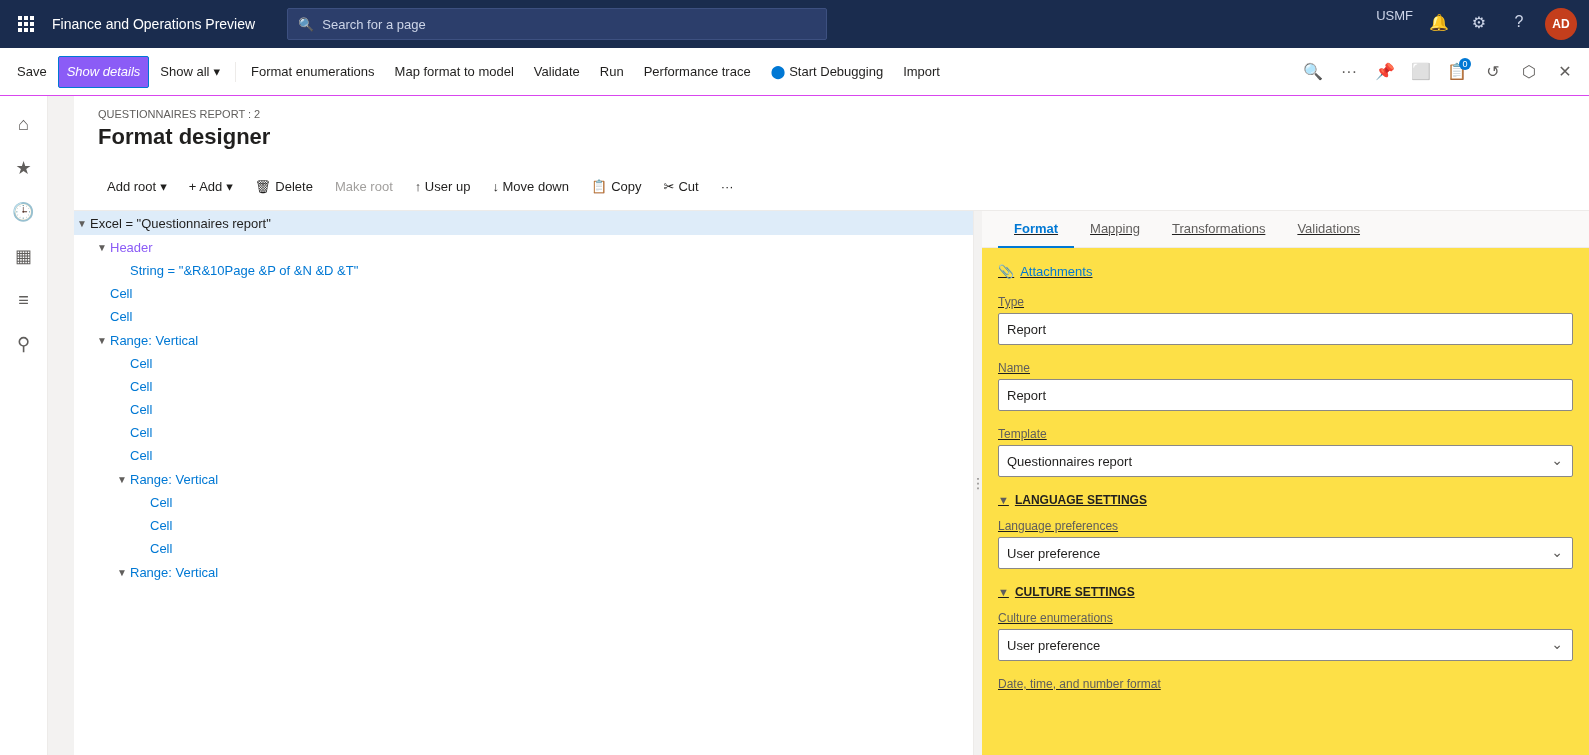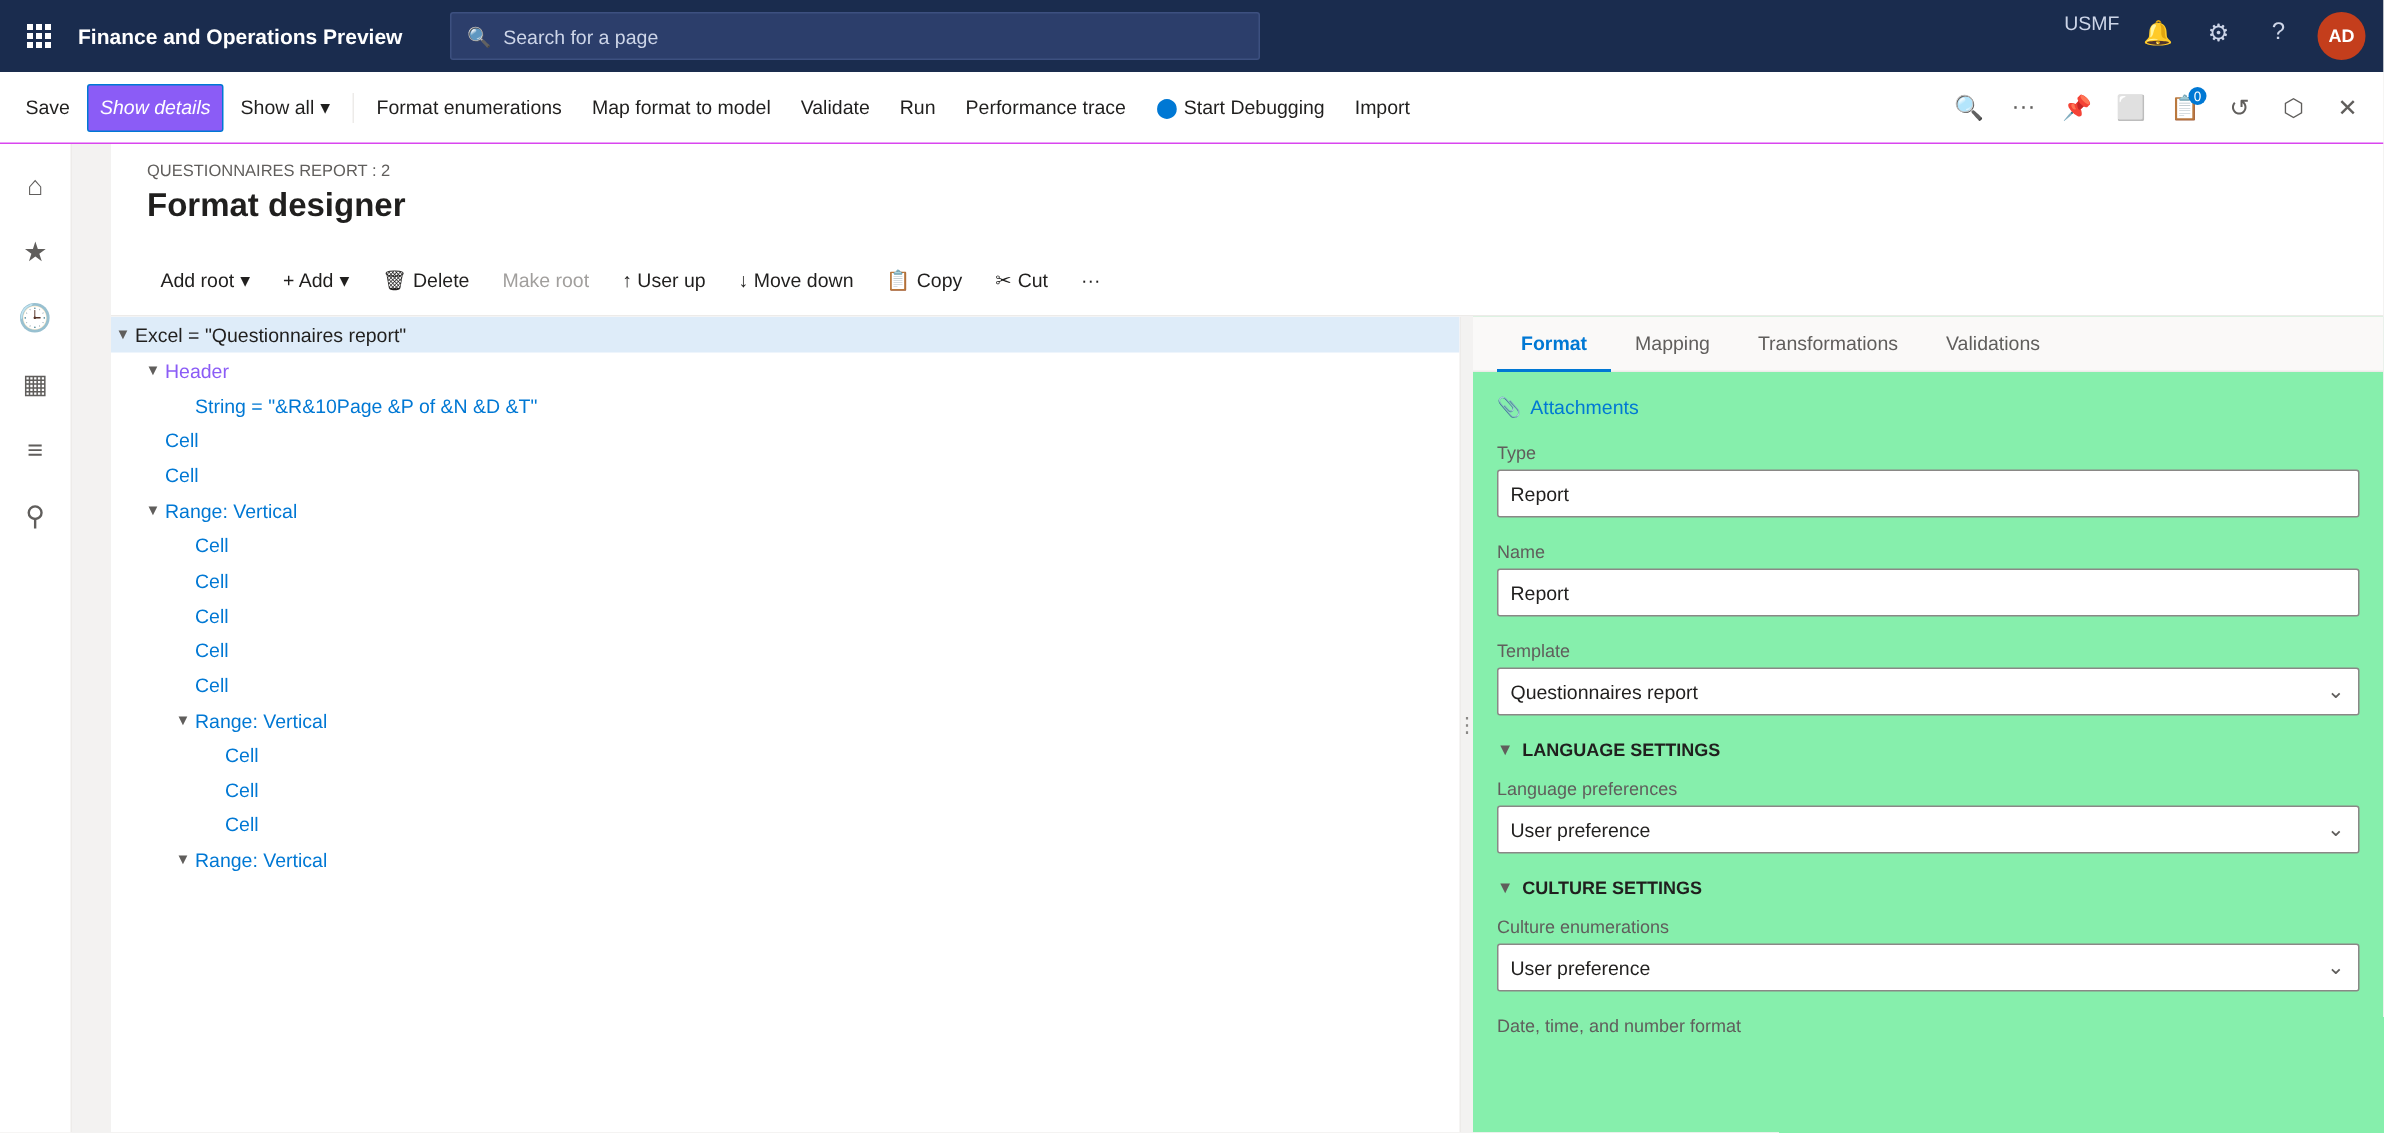--- a/index.html
+++ b/index.html
@@ -9,21 +9,21 @@
     .top-nav {
       background: #1a2c4e;
       color: #fff;
       height: 48px;
       display: flex;
       align-items: center;
       padding: 0 12px;
       gap: 8px;
     }
     .top-nav-grid { display: grid; place-items: center; width: 28px; height: 28px; cursor: pointer; }
-    .top-nav-title { font-size: 14px; font-weight: 700; margin-left: 4px; flex-shrink: 0; }
+    .top-nav-title { font-size: 14px; font-weight: 400; margin-left: 4px; flex-shrink: 0; }
     .top-nav-search {
       flex: 1;
       max-width: 540px;
       margin: 0 24px;
       background: #2c3e6b;
       border: 1px solid #3d5080;
       border-radius: 2px;
       height: 32px;
       display: flex;
       align-items: center;
@@ -162,23 +162,24 @@
       font-size: 10px;
       color: #605e5c;
       flex-shrink: 0;
     }
     .tree-indent { display: inline-block; }
     .tree-text { color: #0078d4; }
 
     
     .right-panel {
       flex: 1;
-      background: #86efac;
+      background: #fde047;
       overflow-y: auto;
       padding: 0;
+      text-decoration: underline;
     }
 
     
     .panel-tabs {
       display: flex;
       align-items: center;
       background: #faf9f8;
       border-bottom: 1px solid #edebe9;
       padding: 0 16px;
       gap: 0;

